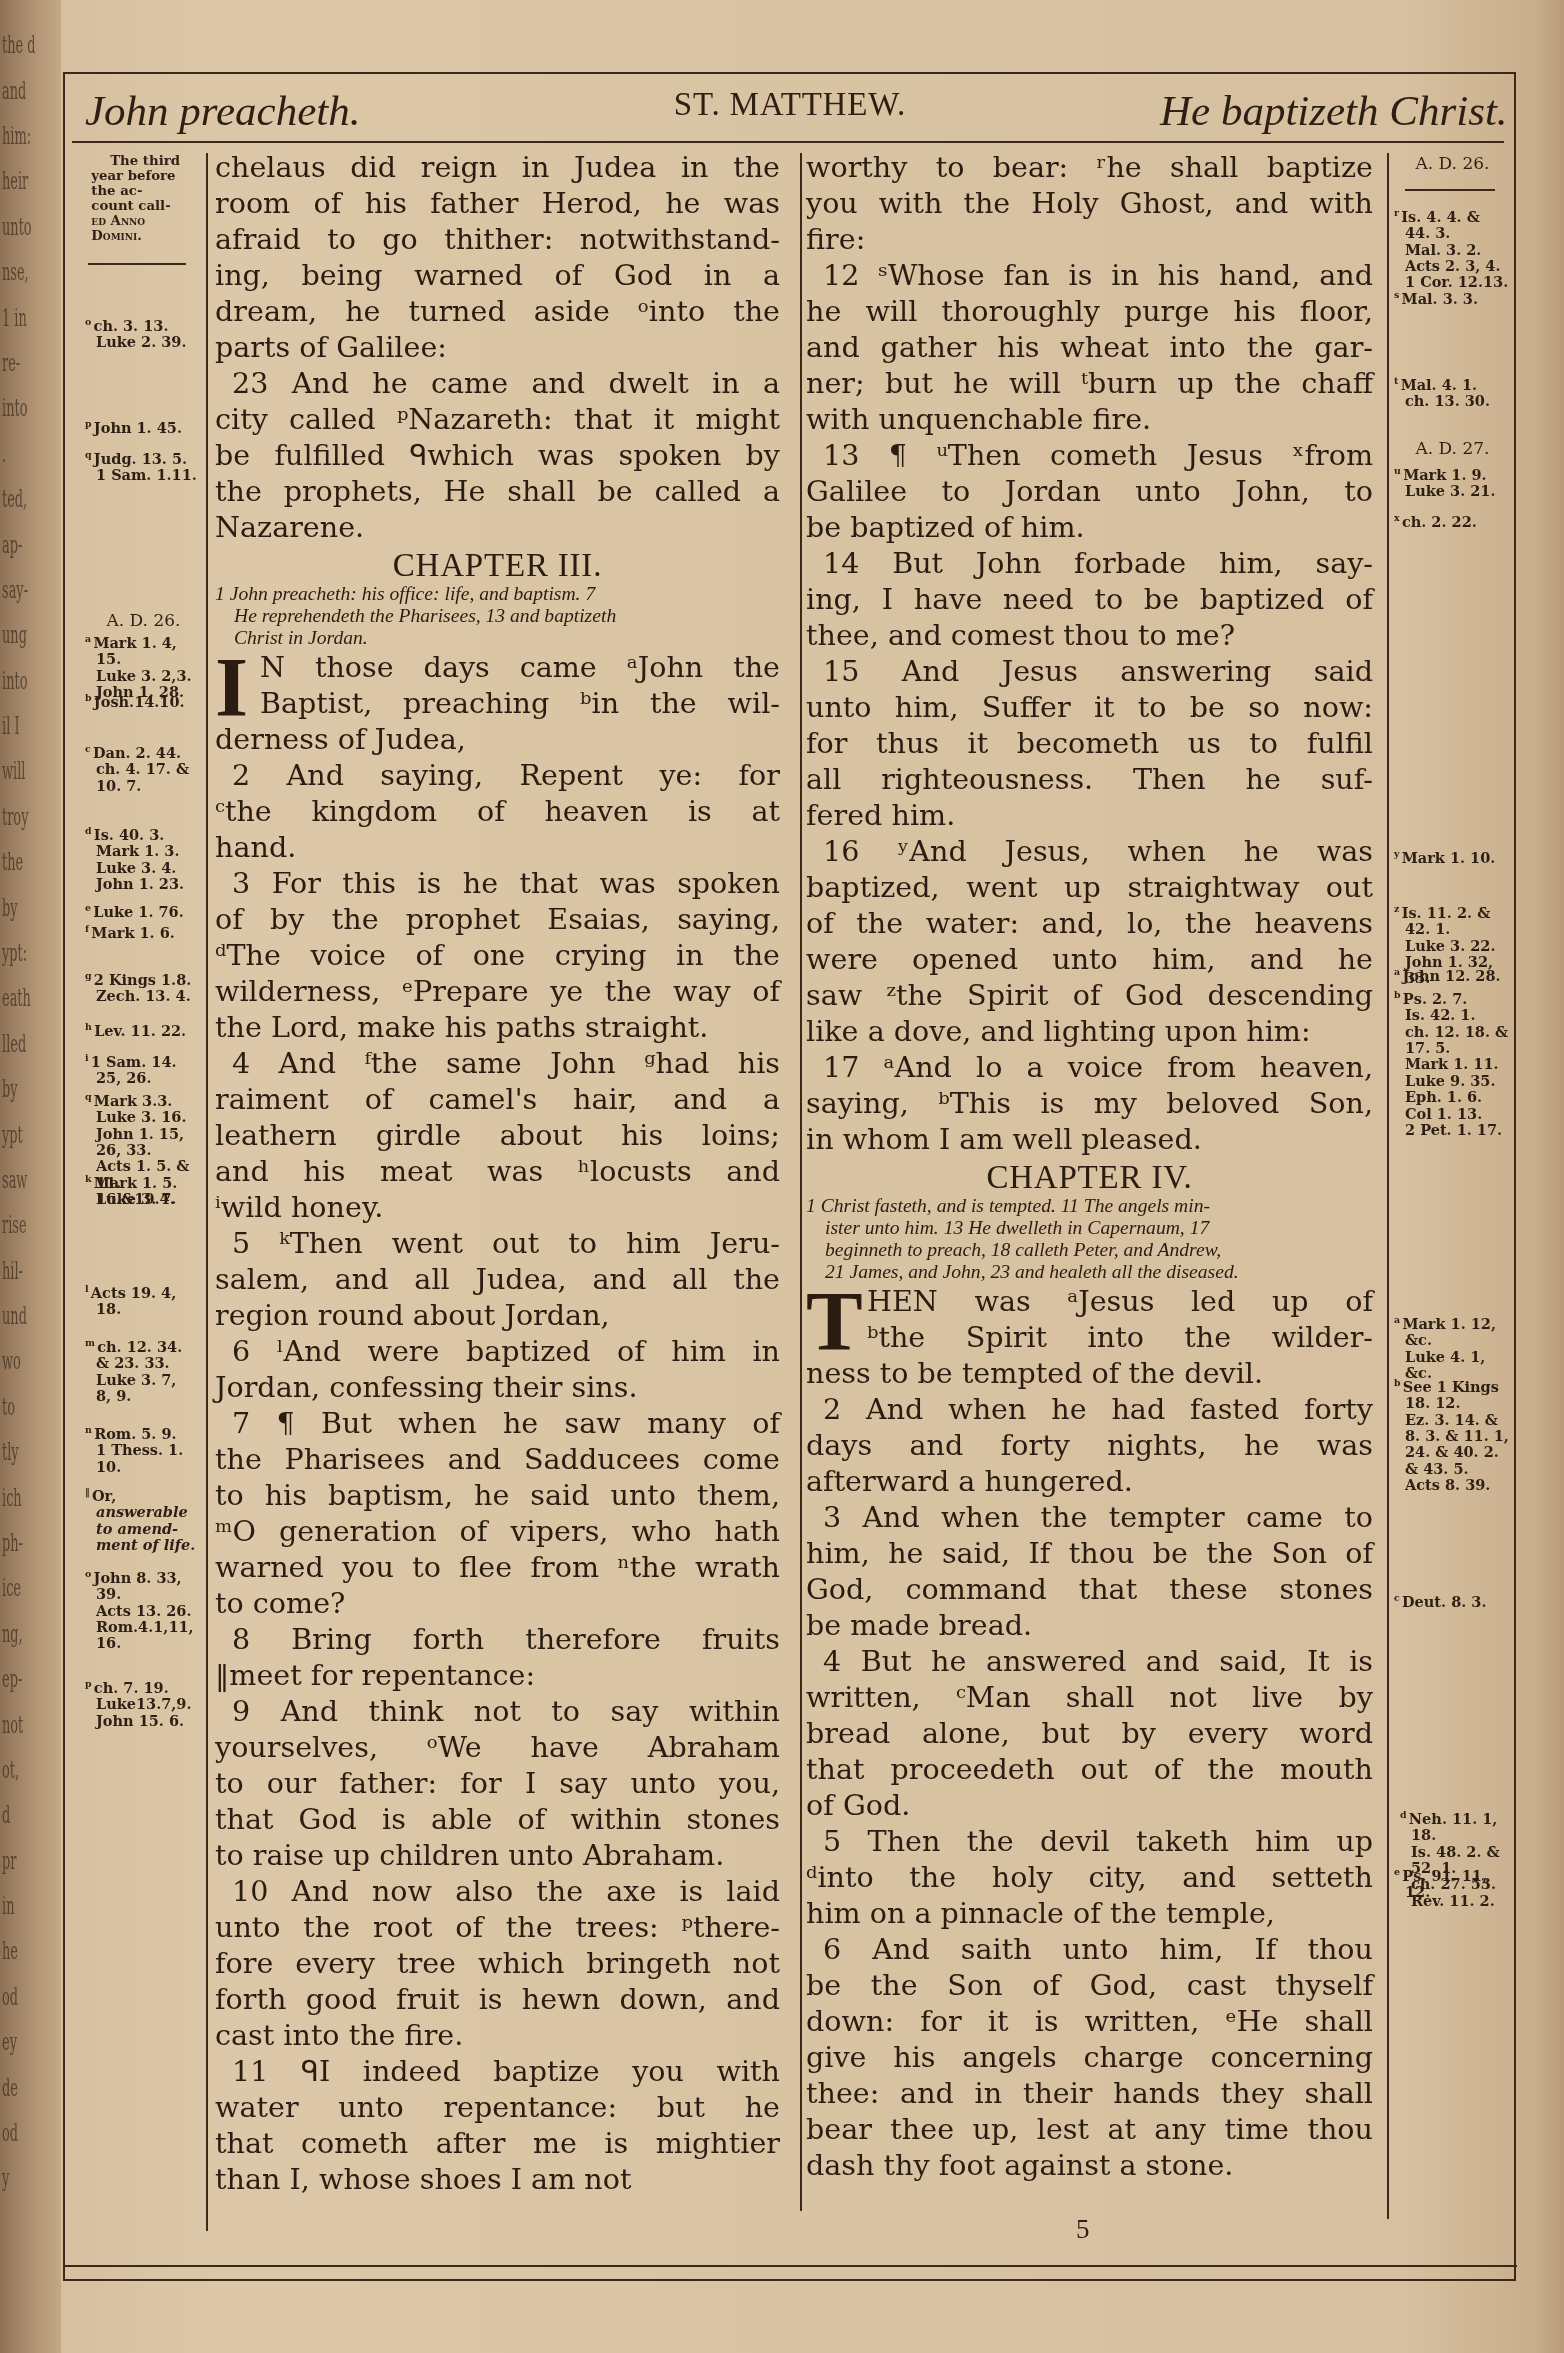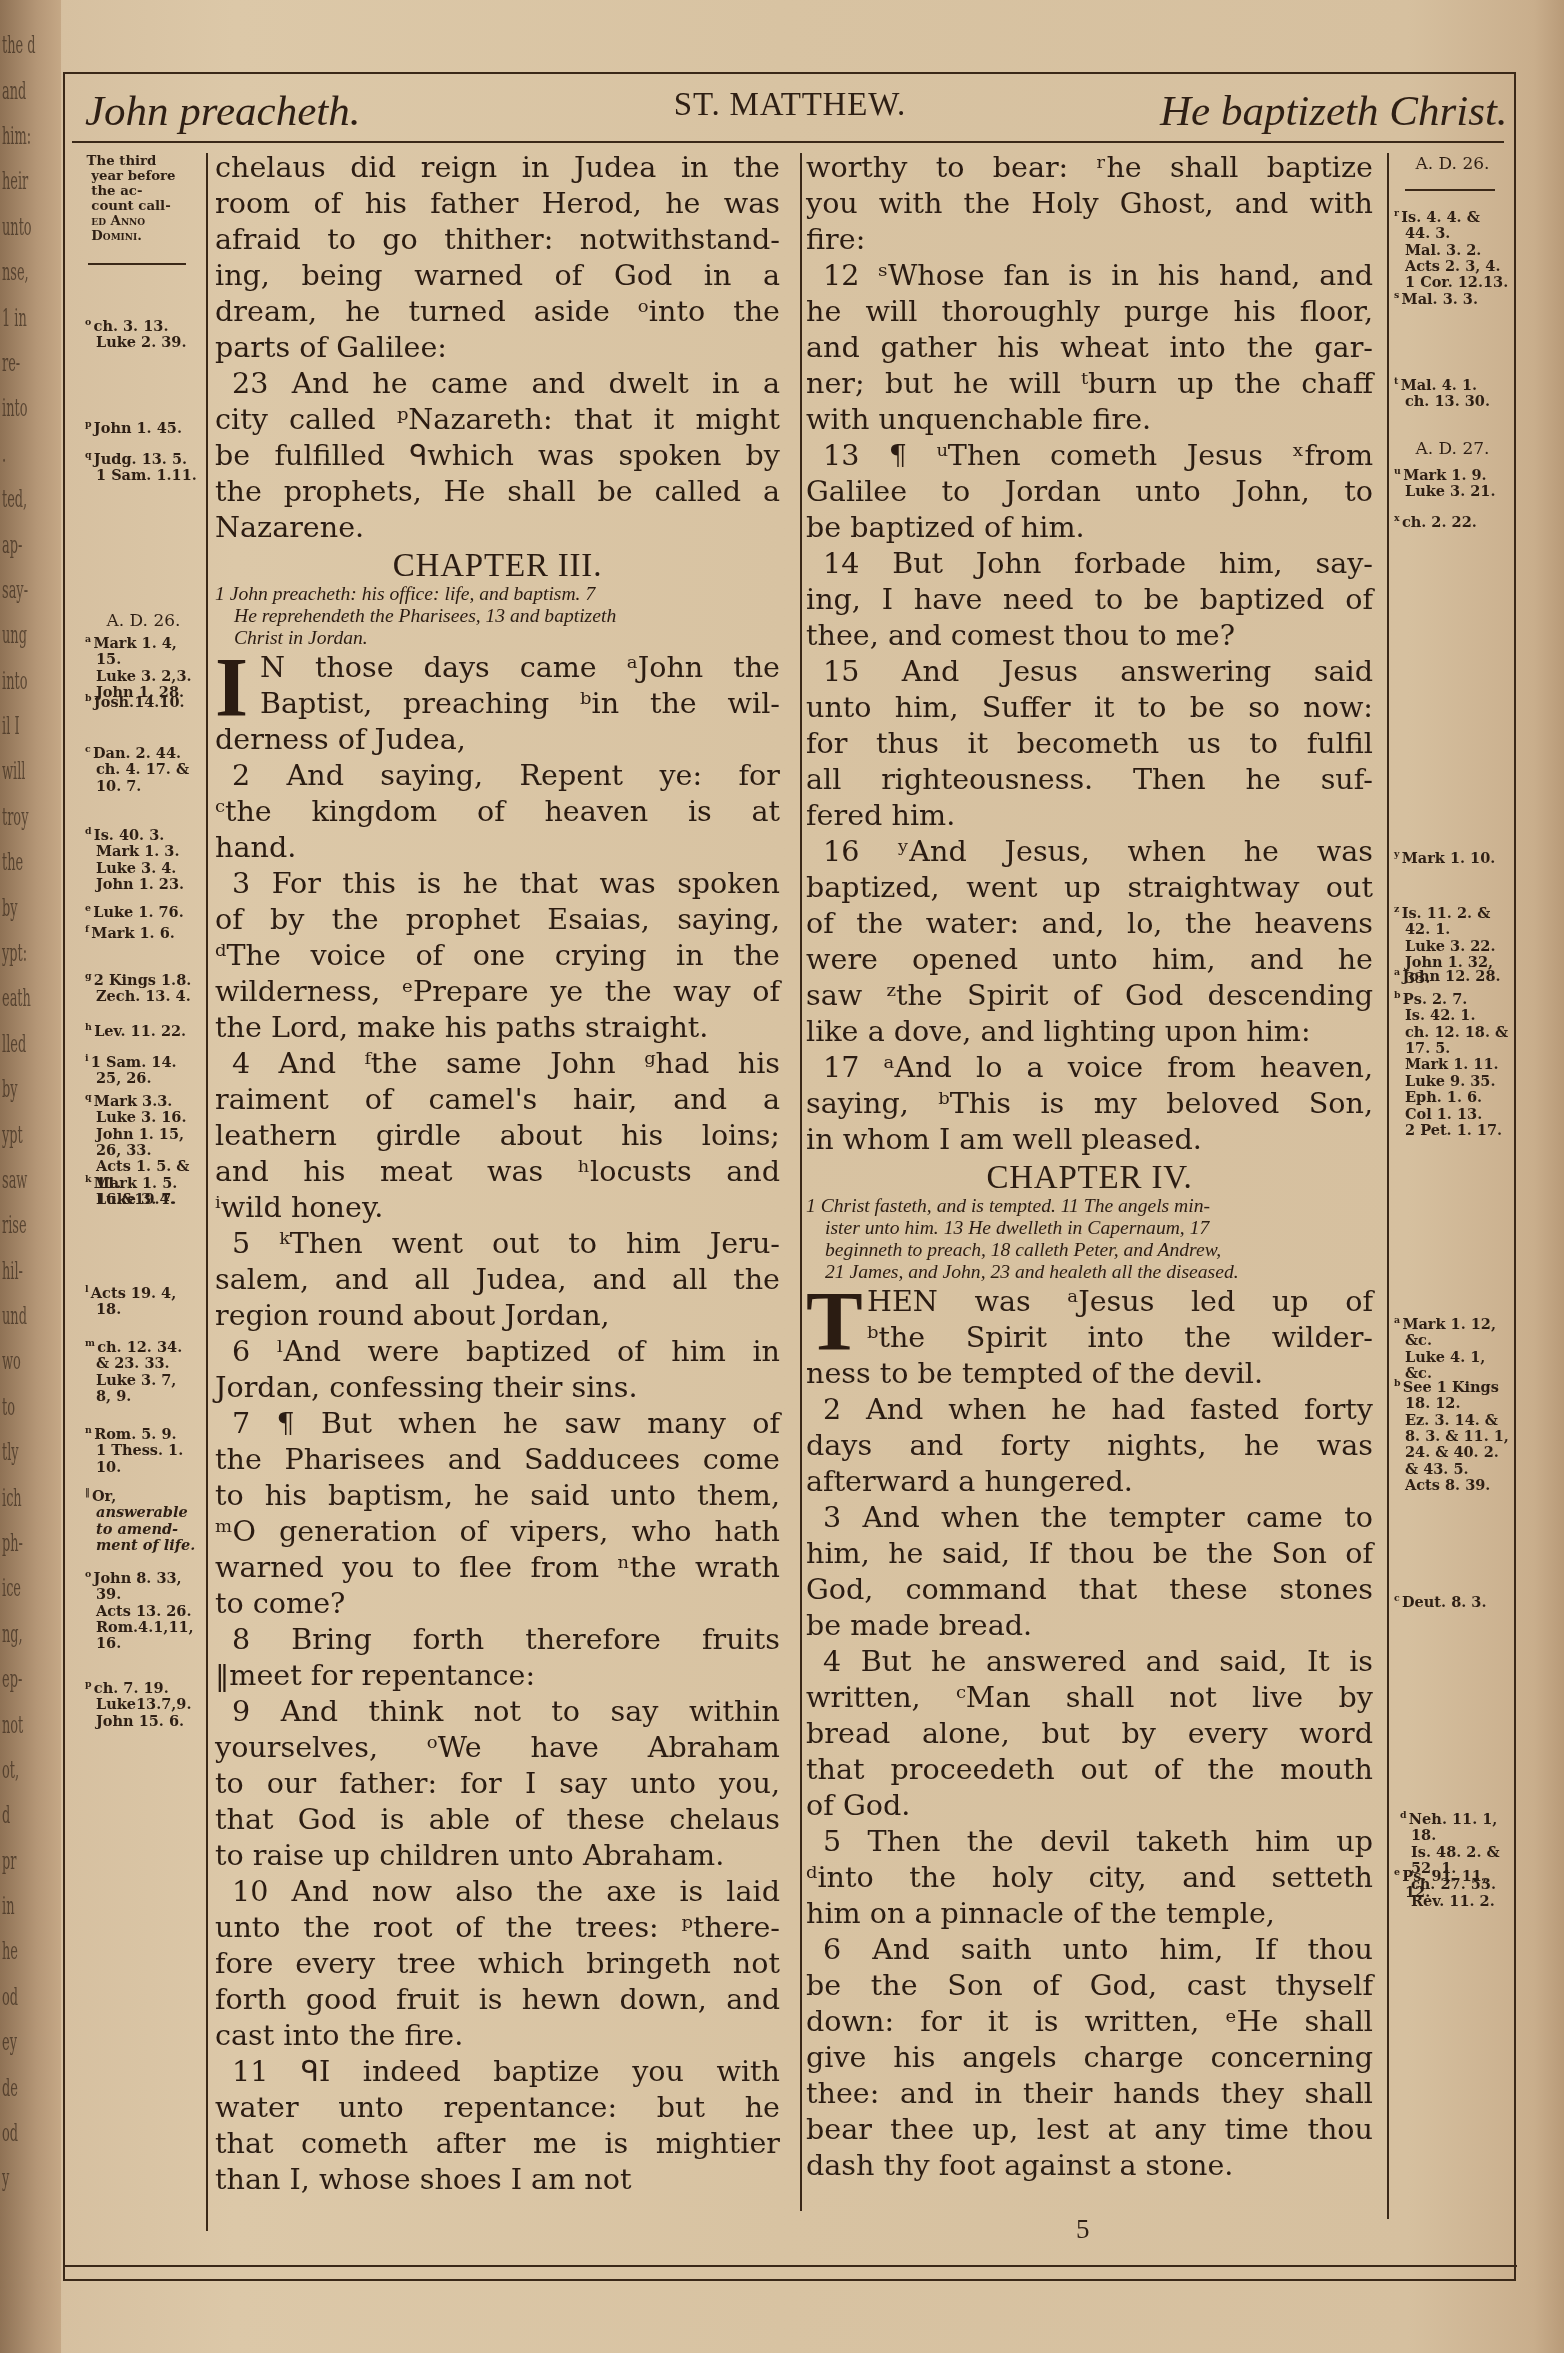--- a/index.html
+++ b/index.html
@@ -127,21 +127,21 @@
   <span class="hdr-right">He baptizeth Christ.</span>
 </div>
 <div class="hdr-rule"></div>
 
 <div class="col-rule" style="left:206px; top:153px; height:2078px;"></div>
 <div class="col-rule" style="left:800px; top:153px; height:2058px;"></div>
 <div class="col-rule" style="left:1387px; top:153px; height:2066px;"></div>
 
 <div class="margin" id="lm" style="left:85px; top:150px; width:117px; height:2074px;">
     <div class="ref" style="top: 3.1px; font-size: 13.3px; line-height: 15px; padding-left: 1.6px;">
-      <span class="ln" style="padding-left: 0px;">The third</span>
+      <span class="ln" style="padding-left: 0px; text-align: center;">The third</span>
       <span class="ln" style="padding-left: 4.7px;">year before</span>
       <span class="ln" style="padding-left: 4.7px;">the ac-</span>
       <span class="ln" style="padding-left: 4.7px;">count call-</span>
       <span class="ln" style="padding-left: 4.7px; font-variant: small-caps;">ed Anno</span>
       <span class="ln" style="padding-left: 4.7px; font-variant: small-caps;">Domini.</span>
     </div>
     <div class="mrule" style="left: 3.1px; top: 113px; width: 98px;"></div>
     <div class="ref" style="top: 164px;">
       <span class="ln"><span class="sup">o</span><span>ch. 3. 13.</span></span>
       <span class="ln">Luke 2. 39.</span>
@@ -367,21 +367,21 @@
     <span class="line">the Pharisees and Sadducees come</span>
     <span class="line">to his baptism, he said unto them,</span>
     <span class="line">ᵐO generation of vipers, who hath</span>
     <span class="line">warned you to flee from ⁿthe wrath</span>
     <span class="line last">to come?</span>
     <span class="line indent">8 Bring forth therefore fruits</span>
     <span class="line last">‖meet for repentance:</span>
     <span class="line indent">9 And think not to say within</span>
     <span class="line">yourselves, ᵒWe have Abraham</span>
     <span class="line">to our father: for I say unto you,</span>
-    <span class="line">that God is able of these chelaus</span>
+    <span class="line">that God is able of within stones</span>
     <span class="line last">to raise up children unto Abraham.</span>
     <span class="line indent">10 And now also the axe is laid</span>
     <span class="line">unto the root of the trees: ᵖthere-</span>
     <span class="line">fore every tree which bringeth not</span>
     <span class="line">forth good fruit is hewn down, and</span>
     <span class="line last">cast into the fire.</span>
     <span class="line indent">11 ᑫI indeed baptize you with</span>
     <span class="line">water unto repentance: but he</span>
     <span class="line">that cometh after me is mightier</span>
     <span class="line last">than I, whose shoes I am not</span>

